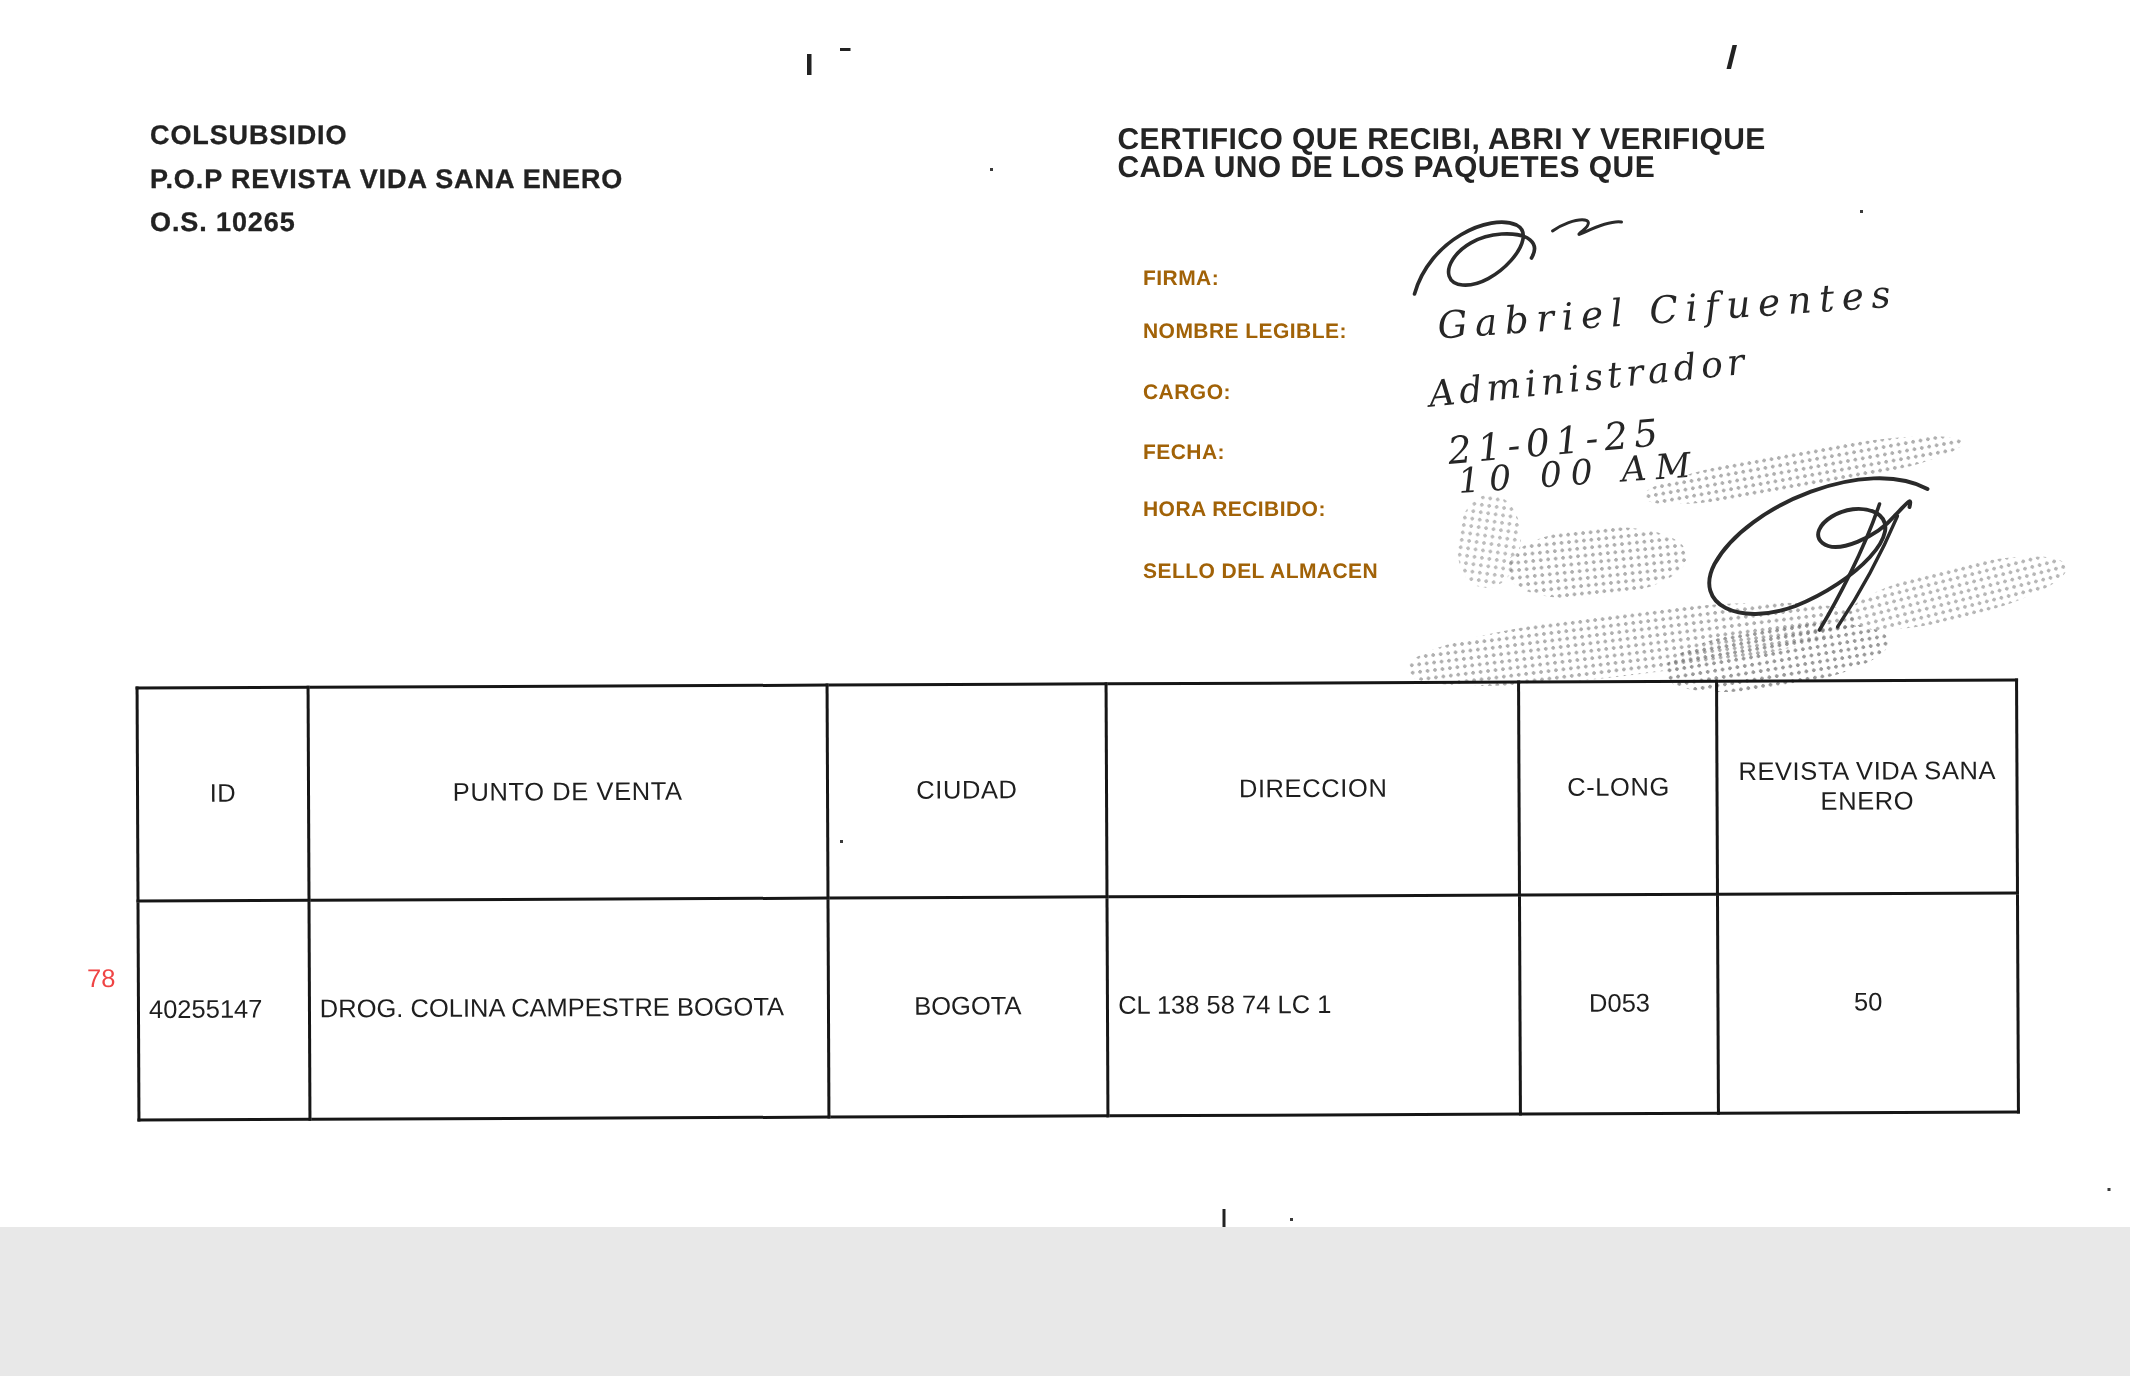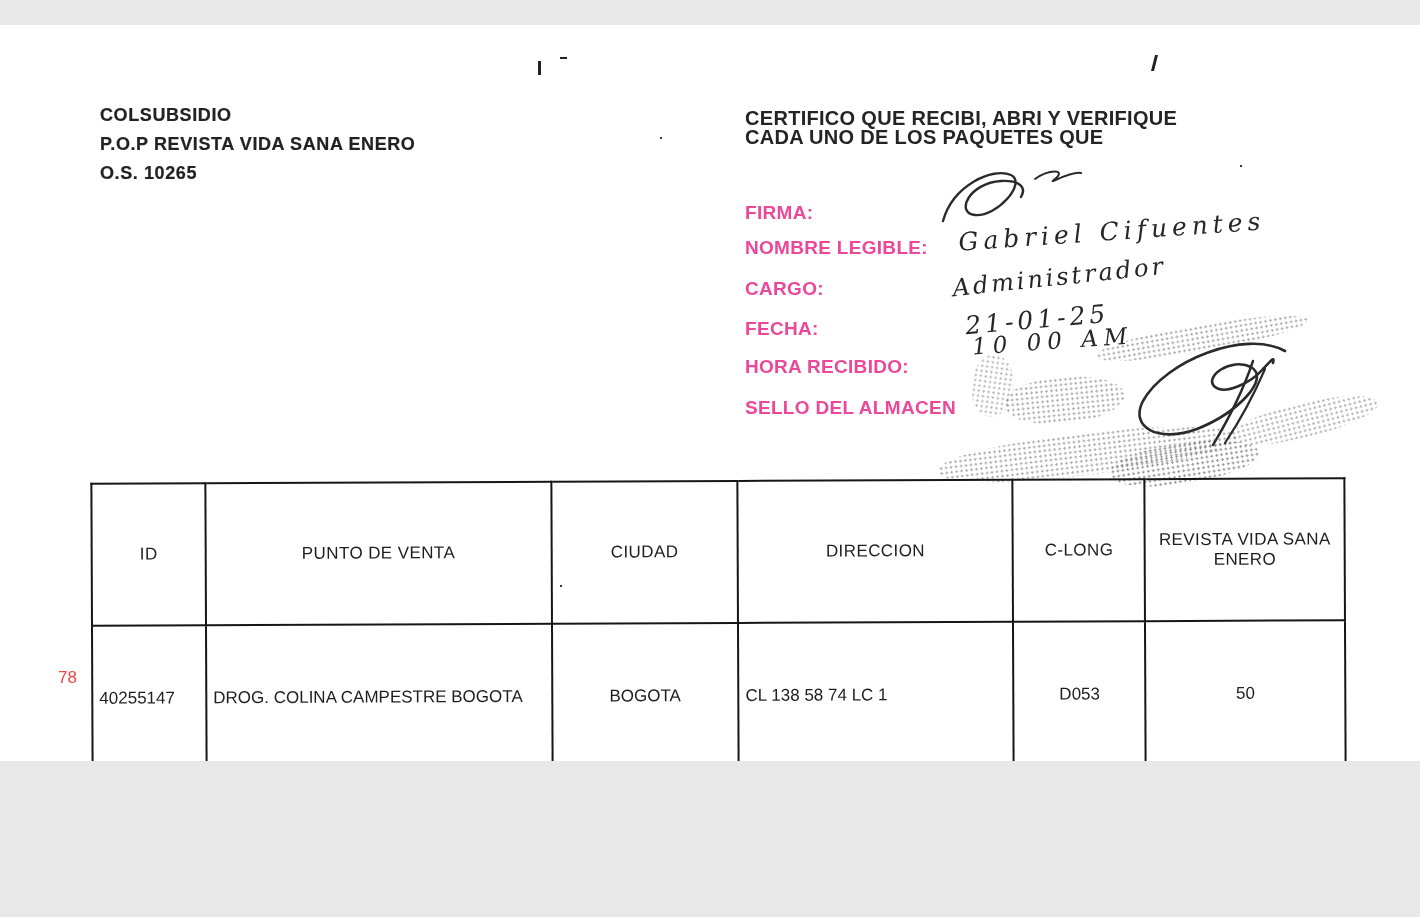--- a/index.html
+++ b/index.html
@@ -1,40 +1,39 @@
 <!DOCTYPE html>
 <html><head>
 <meta charset="utf-8">
 <style>
   html,body{margin:0;padding:0;background:#e8e8e8;}
   .page{
     position:relative;
-    width:1420px;height:736px;
+    width:1420px;height:818px;
     background:#ffffff;
     overflow:hidden;
     font-family:"Liberation Sans",sans-serif;
     color:#1d1d1d;
-    margin-top:25px;
   }
   
   .hdr-left{
     position:absolute;left:100px;top:76px;
     font-weight:bold;font-size:18px;line-height:29px;
     letter-spacing:.6px;color:#222;
     -webkit-text-stroke:.2px #222;
   }
   .cert{
     position:absolute;left:745px;top:84px;
     font-weight:bold;font-size:20px;line-height:19px;
     letter-spacing:.3px;color:#242424;
   }
   
   .flabel{
-    position:absolute;left:745px;
-    font-weight:bold;font-size:19px;letter-spacing:.3px;color:#ec4899;
+    position:absolute;left:762px;
+    font-weight:bold;font-size:14px;letter-spacing:.3px;color:#a16207;
   }
   
   .hand{
     position:absolute;
     font-family:"DejaVu Serif",serif;
     font-style:italic;
     color:#262626;
     white-space:nowrap;
   }
   

